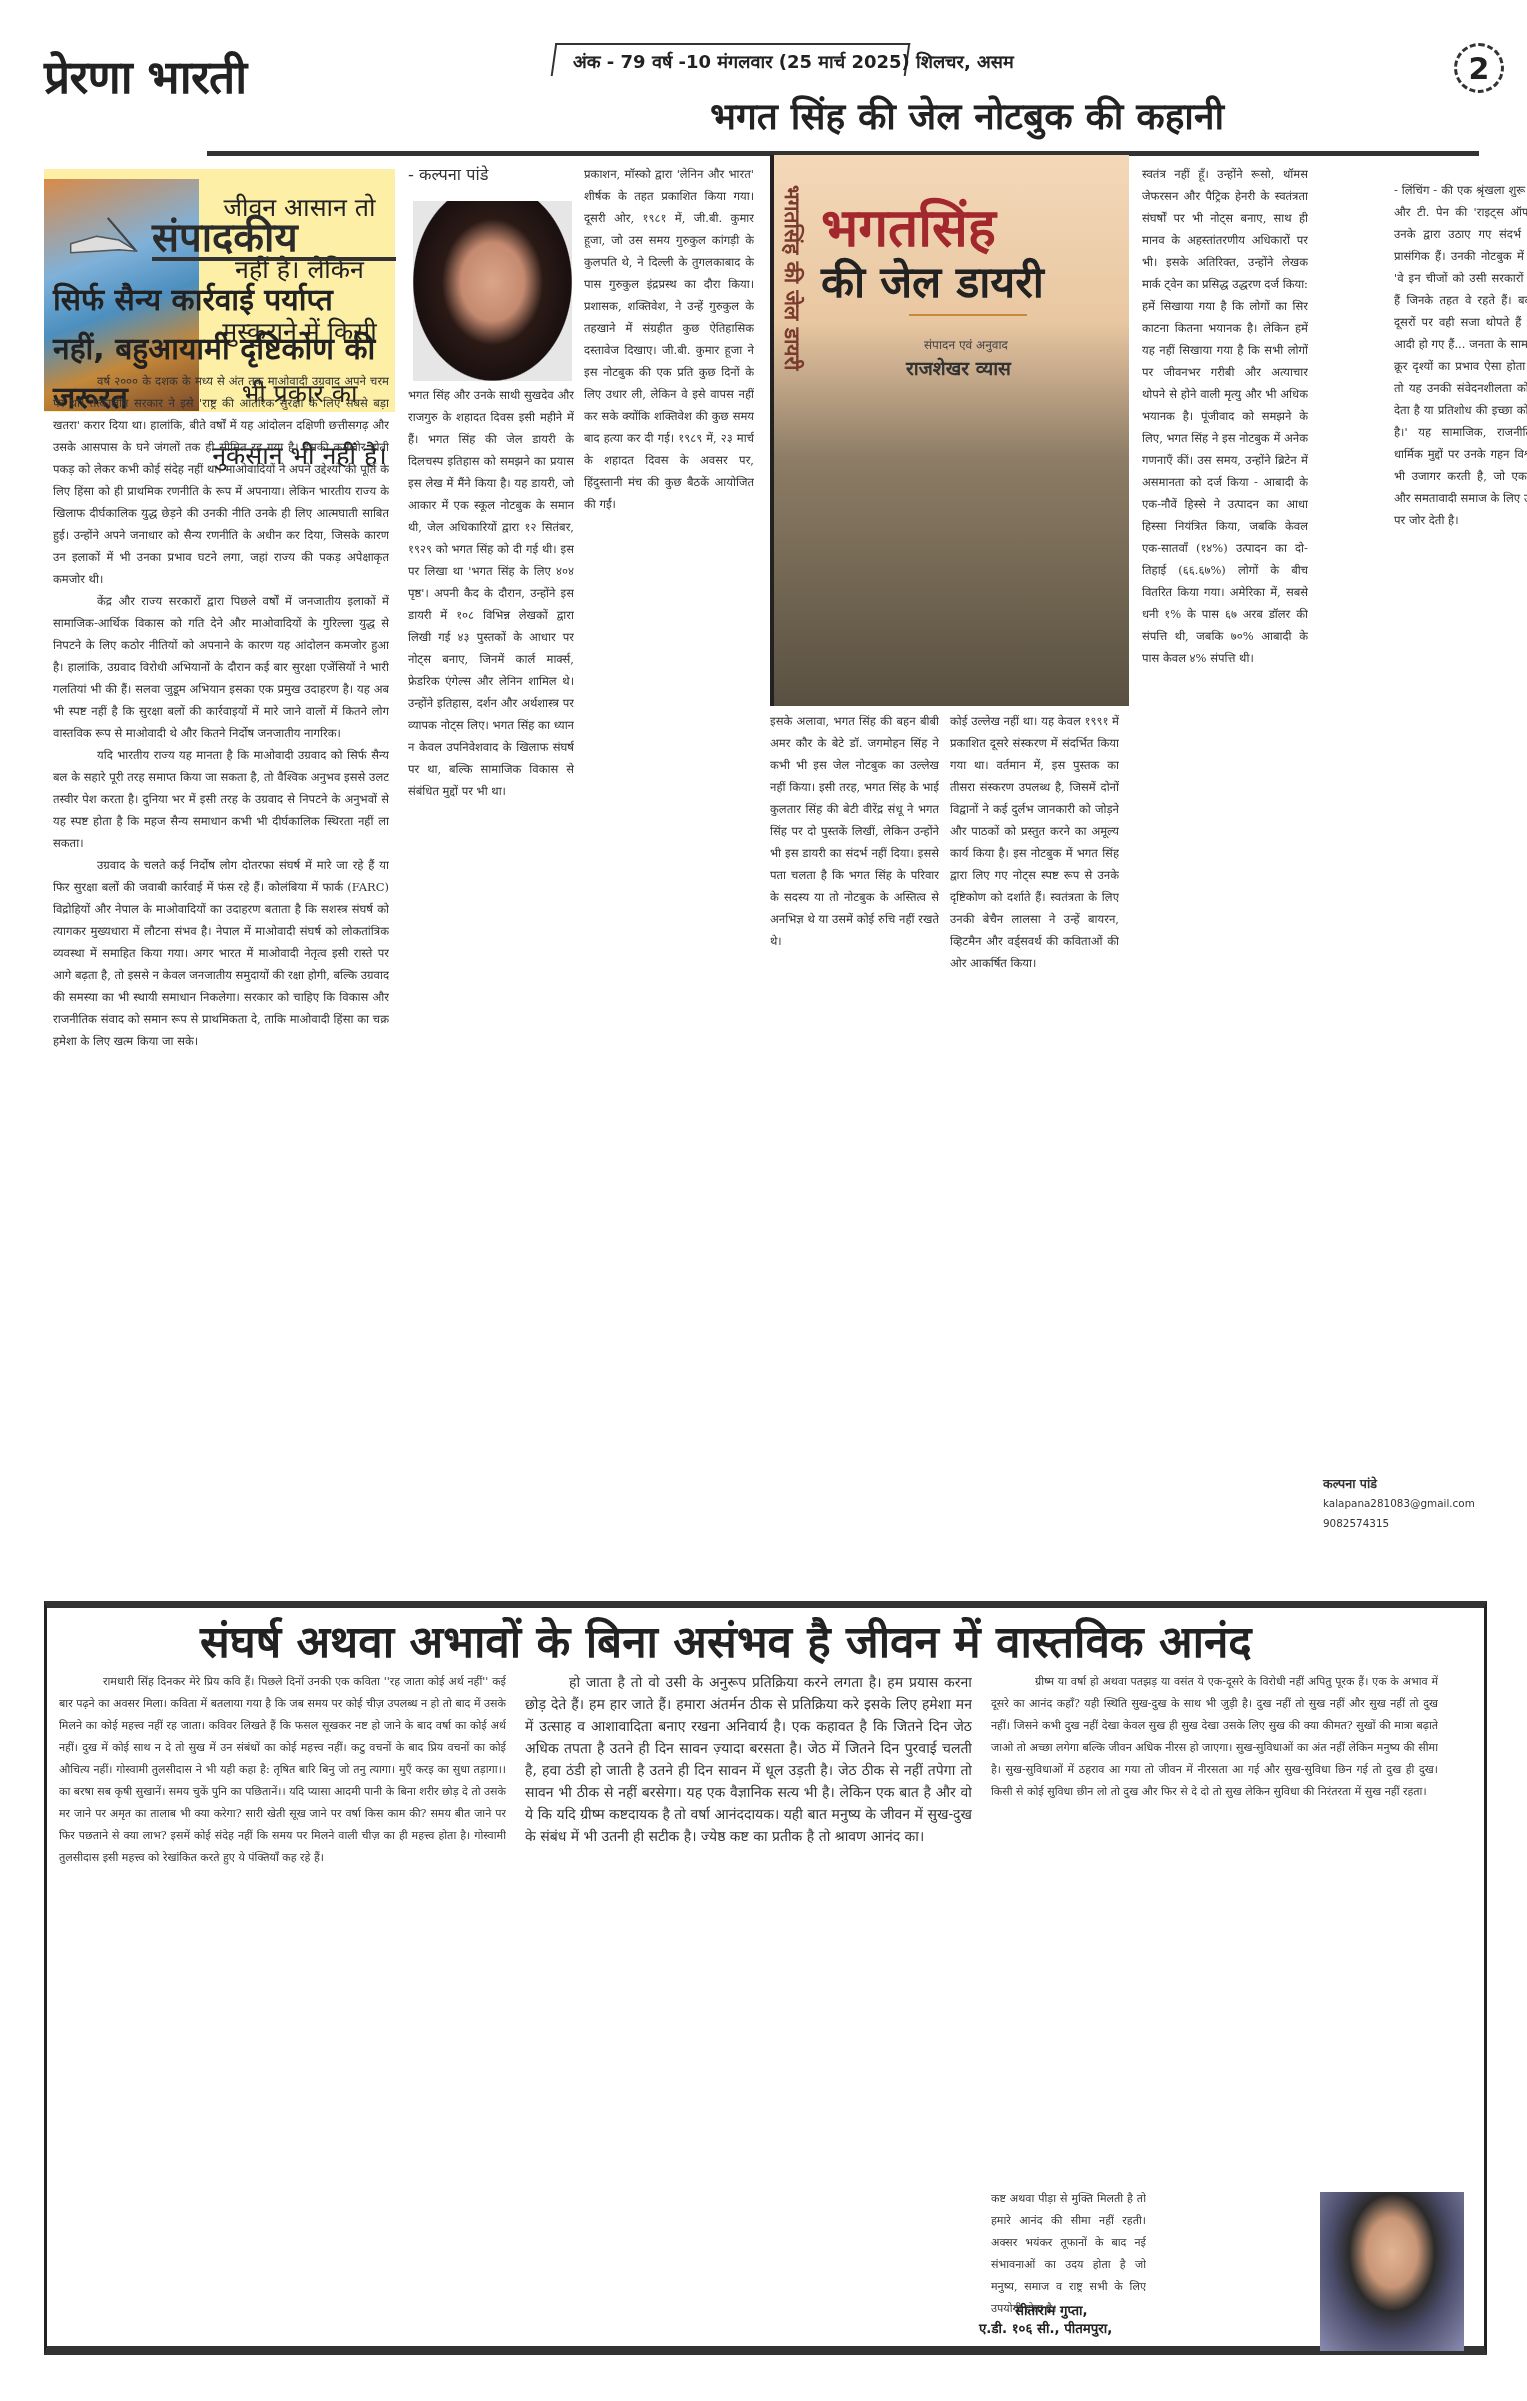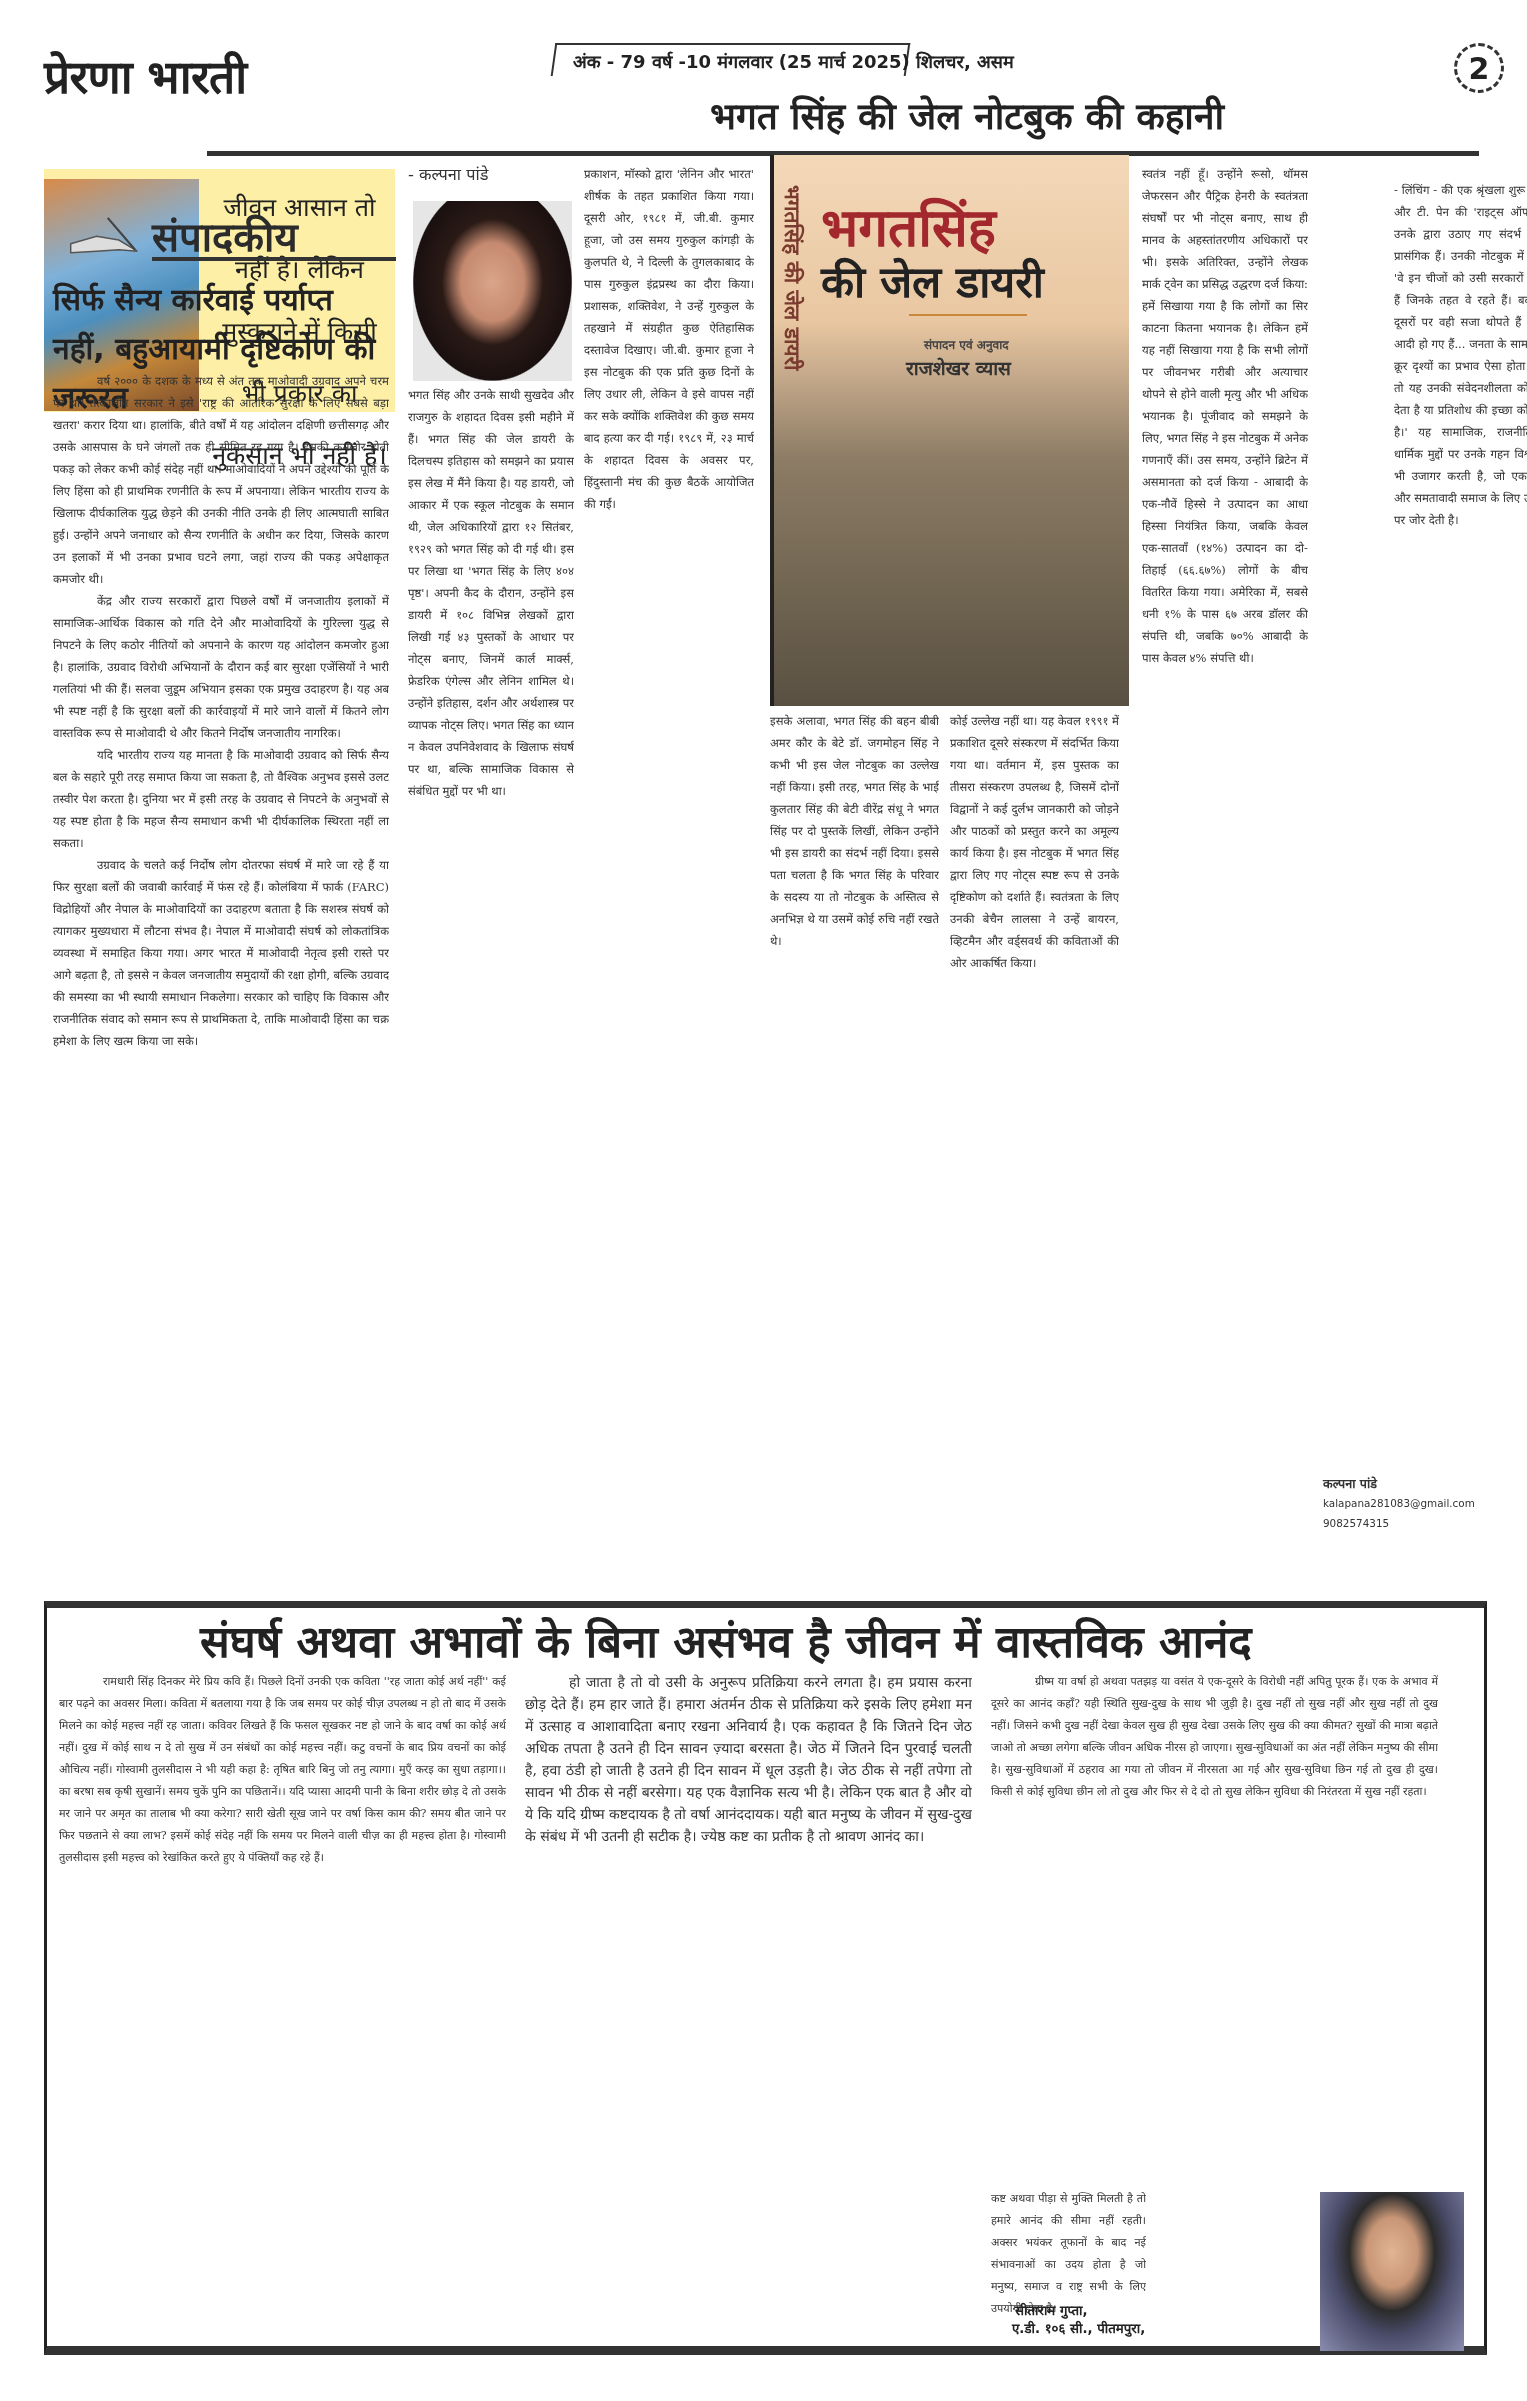--- a/index.html
+++ b/index.html
@@ -39,40 +39,40 @@
   .author-photo { left:413px; top:201px; width:159px; height:180px;
                   background:radial-gradient(ellipse at 50% 45%, #d9a58a 0%, #c58a70 28%, #2a1a16 45%, #1a1010 70%, #e6e6e6 71%); }
   .col { position:absolute; }
   .c1 { left:408px; top:384px; width:166px; height:1168px; }
   .c2 { left:584px; top:163px; width:170px; height:1390px; }
   .book-cover { left:770px; top:155px; width:355px; height:551px; border-left:4.4px solid #222;
                 background:linear-gradient(180deg,#f3d8b8 0%,#e9c7a2 30%,#8d7c66 55%,#6f6450 80%,#5a5042 100%); }
   .book-title1 { left:821px; top:189px; font-size:53px; font-weight:bold; color:#a2282e; }
   .book-title2 { left:821px; top:251px; font-size:43px; font-weight:bold; color:#222; }
   .book-rule { left:909px; top:314px; width:118px; height:2.2px; background:#c9883c; }
-  .book-sub { left:924px; top:336px; font-size:12px; color:#444;font-weight:bold; }
+  .book-sub { left:924px; top:336px; font-size:12px; color:#444; }
   .book-author { left:906px; top:355px; font-size:19px; font-weight:bold; color:#333; }
   .book-spine { left:776px; top:185px; width:30px; height:444px; writing-mode:vertical-rl; font-size:21px; font-weight:bold; color:#7a3a2e; }
   .c3 { left:770px; top:710px; width:169px; height:843px; }
   .c4 { left:950px; top:710px; width:169px; height:843px; }
   .c5 { left:1142px; top:163px; width:166px; height:1390px; }
   .c6 { left:1394px; top:163px; width:174px; height:1257px;margin-top:16px; }
   .sig-name { left:1323px; top:1475px; font-size:12.6px; font-weight:bold; color:#333; }
   .sig-email { left:1323px; top:1497px; font-size:10.4px; color:#333; }
   .sig-phone { left:1323px; top:1517px; font-size:10.4px; color:#333; }
 
   
   .frame { left:44px; top:1601px; width:1443px; height:754px; border:3px solid #222; border-top:7.4px solid #333; border-bottom:9px solid #333; box-sizing:border-box; }
   .art2-title { left:200px; top:1610px; font-size:44px; font-weight:bold; color:#222; }
   .a2c1 { left:59px; top:1671px; width:447px; height:665px; font-size:11px; }
   .a2c2 { left:525px; top:1671px; width:447px; height:665px; font-size:14px; }
   .a2c3 { left:991px; top:1671px; width:447px; height:518px; font-size:11px; }
   .a2c4 { left:991px; top:2188px; width:155px; height:148px; font-size:11px; }
   .sig2-name { left:991px; top:2301px; font-size:13.3px; font-weight:bold;margin-left:24px; }
-  .sig2-addr { left:1012px; top:2319px; font-size:13.3px; font-weight:bold; }
+  .sig2-addr { left:979px; top:2319px; font-size:13.3px; font-weight:bold; }
   .author2-photo { left:1320px; top:2192px; width:144px; height:159px;
                    background:radial-gradient(ellipse at 50% 38%, #e2b494 0%, #c89676 25%, #2b2b2b 42%, #4b4c6a 60%, #8a8db0 100%); }
 </style>
 </head>
 <body>
 
 <div class="abs masthead-name">प्रेरणा भारती</div>
 <div class="abs masthead-rule"></div>
 <div class="abs issue-box"></div>
 <div class="abs issue-text">अंक - 79 वर्ष -10 मंगलवार (25 मार्च 2025) शिलचर, असम</div>

